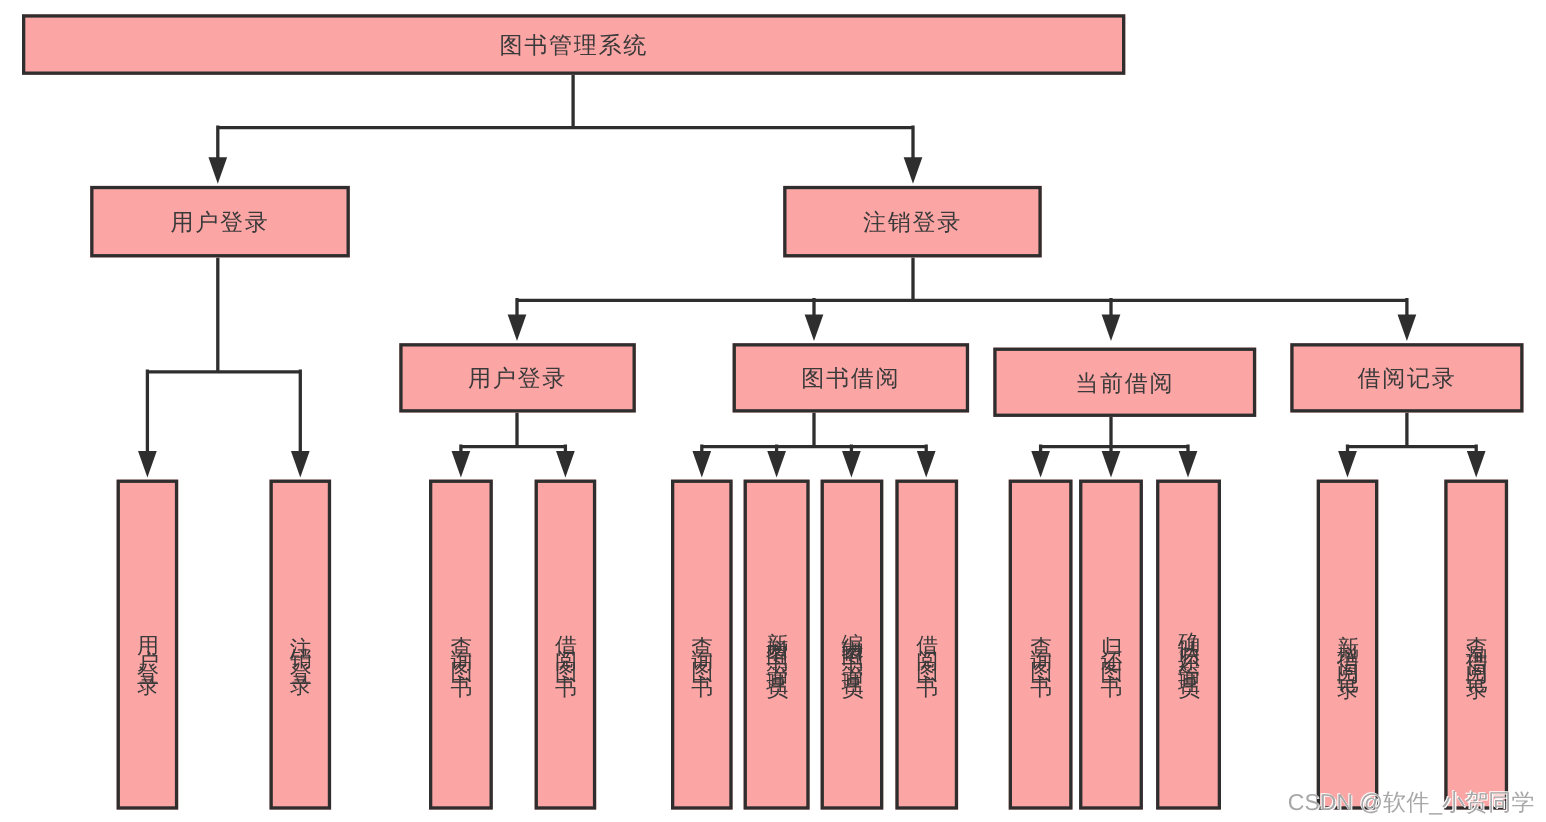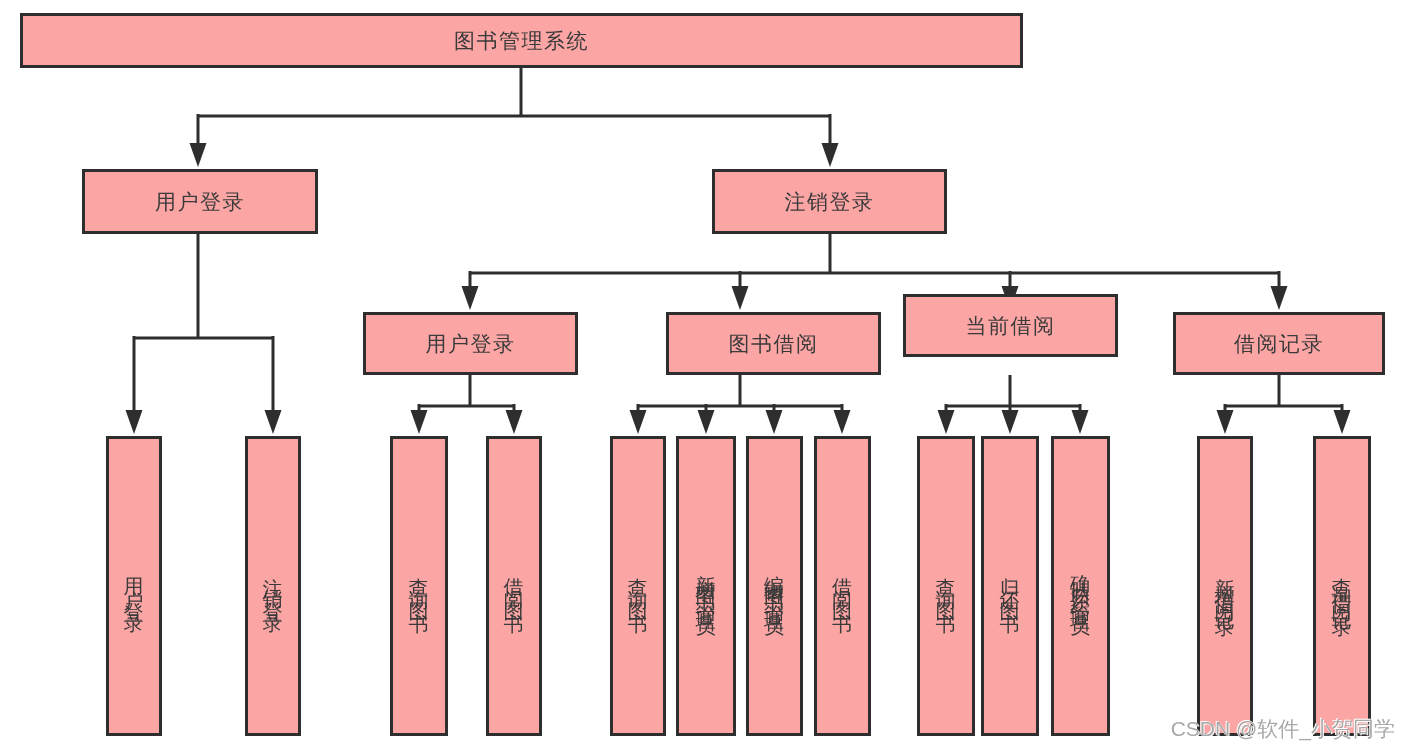--- a/index.html
+++ b/index.html
@@ -71,21 +71,21 @@
   <div class="box h" style="left:712px; top:169px; width:235px; height:65px">
     <span>注销登录</span>
   </div>
 
   <div class="box h" style="left:363px; top:312px; width:215px; height:63px">
     <span>用户登录</span>
   </div>
   <div class="box h" style="left:666px; top:312px; width:215px; height:63px">
     <span>图书借阅</span>
   </div>
-  <div class="box h" style="left:903px; top:294px; width:215px; height:63px">
+  <div class="box h" style="left:903px; top:316px; width:239px; height:63px">
     <span>当前借阅</span>
   </div>
   <div class="box h" style="left:1173px; top:312px; width:212px; height:63px">
     <span>借阅记录</span>
   </div>
 
   <div class="box v ls4" style="left:106px; top:436px; width:56px; height:300px">
     <span>用户登录</span>
   </div>
   <div class="box v ls4" style="left:245px; top:436px; width:56px; height:300px">

